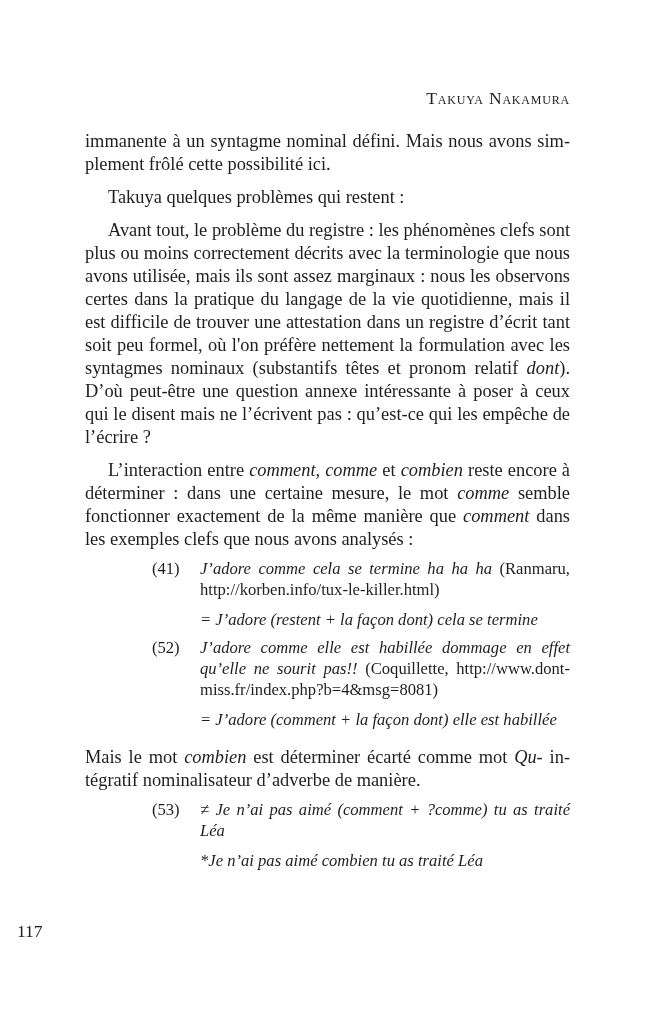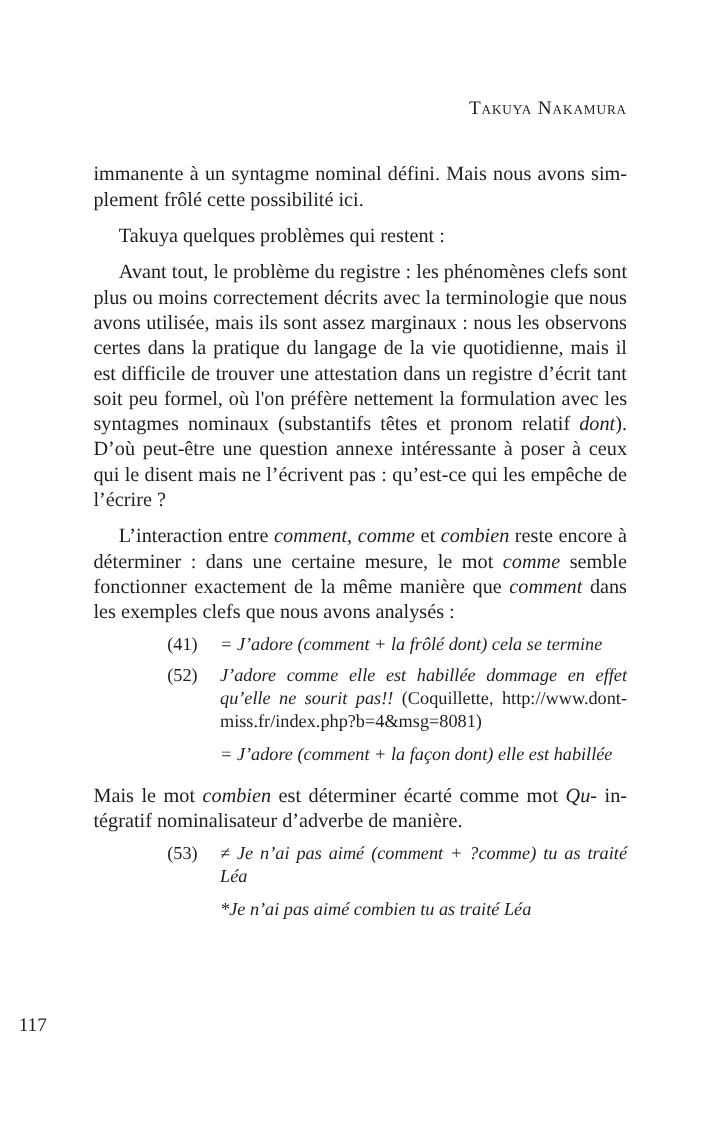--- a/index.html
+++ b/index.html
@@ -21,21 +21,21 @@
     left: 85px;
     top: 88px;
     width: 485px;
   }
   .running-head {
     text-align: right;
     font-variant: small-caps;
     font-size: 17.5px;
     letter-spacing: 0.8px;
     line-height: 20px;
-    margin-bottom: 39px;
+    margin-bottom: 22px;
   }
   .para {
     margin: 10px 0 0 0;
     font-size: 18.4px;
     line-height: 23px;
     text-align: justify;
     hyphens: manual;
   }
   .para.indent { text-indent: 23px; }
   #doc-body > :first-child { margin-top: 0; }
@@ -77,21 +77,22 @@
   <div class="content">
     <div class="running-head">Takuya Nakamura</div>
     <div id="doc-body">
         <p class="para"><span class="rm">immanente à un syntagme nominal défini. Mais nous avons sim­plement frôlé cette possibilité ici.</span></p>
         <p class="para indent"><span class="rm">Takuya quelques problèmes qui restent :</span></p>
         <p class="para indent"><span class="rm">Avant tout, le problème du registre : les phénomènes clefs sont plus ou moins correctement décrits avec la terminologie que nous avons utilisée, mais ils sont assez marginaux : nous les observons certes dans la pratique du langage de la vie quo­tidienne, mais il est difficile de trouver une attestation dans un registre d’écrit tant soit peu formel, où l'on préfère nettement la formulation avec les syntagmes nominaux (substantifs têtes et pronom relatif </span><span class="it">dont</span><span class="rm">). D’où peut-être une question annexe in­téressante à poser à ceux qui le disent mais ne l’écrivent pas : qu’est-ce qui les empêche de l’écrire ?</span></p>
         <p class="para indent"><span class="rm">L’interaction entre </span><span class="it">comment</span><span class="rm">, </span><span class="it">comme</span><span class="rm"> et </span><span class="it">combien</span><span class="rm"> reste encore à déterminer : dans une certaine mesure, le mot </span><span class="it">comme</span><span class="rm"> semble fonctionner exactement de la même manière que </span><span class="it">comment</span><span class="rm"> dans les exemples clefs que nous avons analysés :</span></p>
         <div class="example">
           <span class="example-number">(41)</span>
           <div class="example-body">
-            <div class="ex-item"><span class="it">= J’adore (comment + la frôlé dont) cela se termine</span></div>
+            <div class="ex-item"><span class="it">J’adore comme cela se termine ha ha ha</span><span class="rm"> (Ranmaru, http://korben.info/tux-le-killer.html)</span></div>
+            <div class="ex-item"><span class="it">= J’adore (restent + la façon dont) cela se termine</span></div>
           </div>
         </div>
         <div class="example">
           <span class="example-number">(52)</span>
           <div class="example-body">
             <div class="ex-item"><span class="it">J’adore comme elle est habillée dommage en effet qu’elle ne sourit pas!!</span><span class="rm"> (Coquillette, http://www.dont-miss.fr/index.php?b=4&amp;msg=8081)</span></div>
             <div class="ex-item"><span class="it">= J’adore (comment + la façon dont) elle est habil­lée</span></div>
           </div>
         </div>
         <p class="para"><span class="rm">Mais le mot </span><span class="it">combien</span><span class="rm"> est déterminer écarté comme mot </span><span class="it">Qu-</span><span class="rm"> in­tégratif nominalisateur d’adverbe de manière.</span></p>

